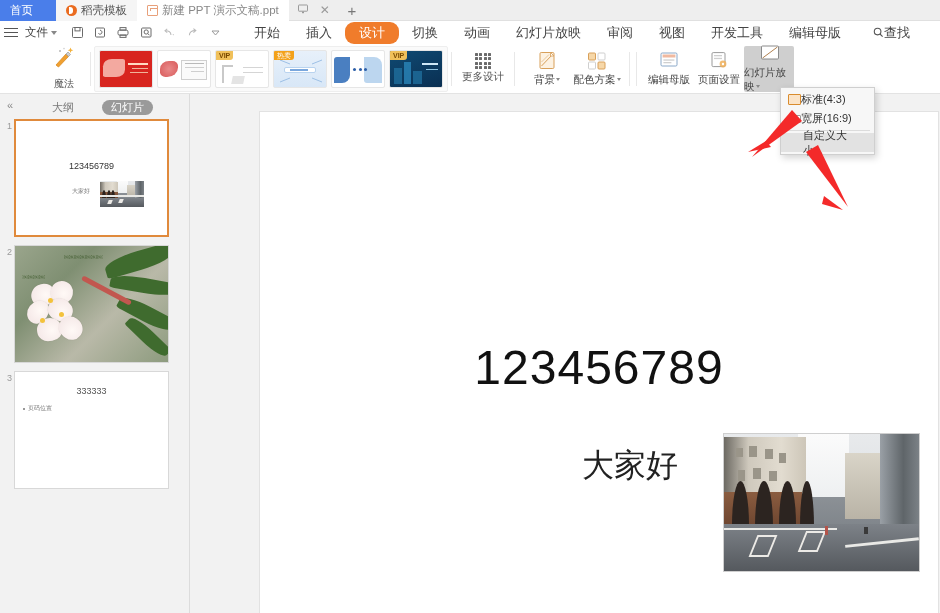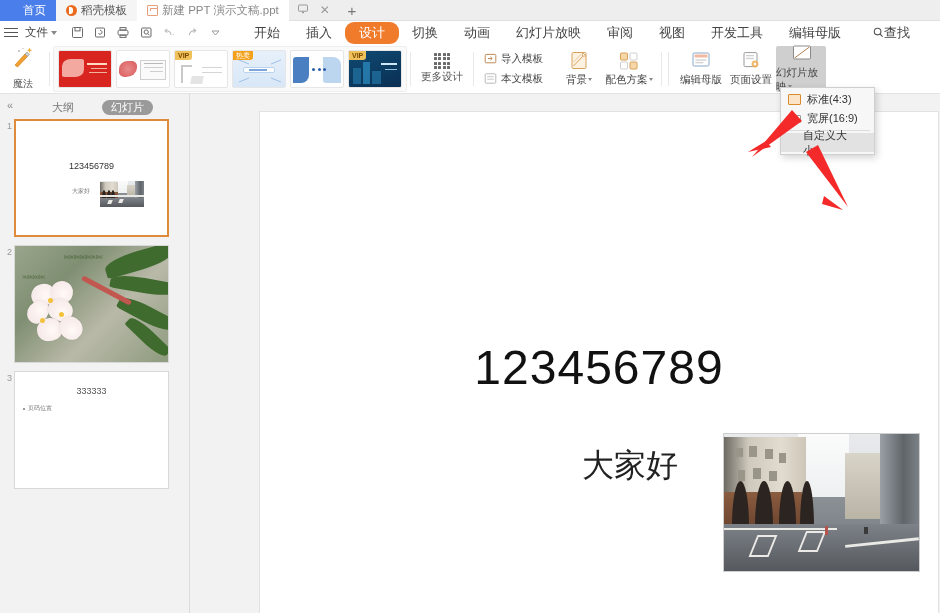--- a/index.html
+++ b/index.html
@@ -17,21 +17,21 @@
   .tabbar {
     position:absolute; left:0; top:0; width:940px; height:21px;
     background:#eeeeee; display:flex; align-items:stretch;
     border-bottom:1px solid #e0e0e0;
   }
   .tab {
     display:flex; align-items:center; gap:4px;
     padding:0 10px; height:21px; font-size:11.5px; white-space:nowrap;
     position:relative;
   }
-  .tab-home { background:#4a7eea; color:#fff; width:56px; justify-content:flex-end;
+  .tab-home { background:#4a7eea; color:#fff; width:56px; justify-content:flex-start;
               font-size:11.5px; }
   .tab-docer { background:#f5f5f5; color:#555; }
   .tab-docer .dk-ico { width:11px;height:11px;border-radius:50%;
      background:#ea6b1f; display:inline-block; position:relative; }
   .tab-docer .dk-ico:after{content:"";position:absolute;left:3px;top:2px;
      width:4px;height:7px;background:#fff;border-radius:0 3px 3px 0;}
   .tab-file { background:#ffffff; color:#888; }
   .tab-file .pp-ico{ width:11px;height:11px;border:1px solid #e8a07a;
      border-radius:1px; display:inline-block; position:relative;background:#fff;}
   .tab-file .pp-ico:after{content:"";position:absolute;left:2px;top:2px;
@@ -60,21 +60,21 @@
   .qi svg{display:block;}
   .menu-items{display:flex;align-items:center;gap:0px;margin-left:12px;}
   .mi{padding:2px 13px;color:#444;font-size:13px;border-radius:9px;white-space:nowrap;}
   .mi.active{background:#f07c2b;color:#fff;padding:2px 14px;}
   .mi-find{display:flex;align-items:center;gap:0;margin-left:6px;color:#444;}
 
   
   .ribbon{position:absolute;left:0;top:44px;width:940px;height:50px;
     background:#ffffff;border-bottom:1px solid #e3e3e3;display:flex;align-items:center;}
   .rib-magic{width:46px;height:48px;display:flex;flex-direction:column;
-    align-items:center;justify-content:center;gap:9px;color:#555;font-size:10px;}
+    align-items:center;justify-content:center;gap:9px;color:#555;font-size:10px;margin-left:41px;}
   .magic-glyph{width:22px;height:22px;position:relative;}
   .vsep{width:1px;height:34px;background:#e8e8e8;margin:0 3px;}
 
   .tpl-strip{display:flex;align-items:center;gap:4px;height:46px;
     padding:0 4px;background:#fafafa;border:1px solid #eee;border-radius:2px;}
   .tpl{width:54px;height:38px;border-radius:2px;position:relative;overflow:hidden;
      border:1px solid #e6e6e6;background:#fff;}
   .tpl-badge{position:absolute;left:0;top:0;font-size:7px;color:#fff;
      padding:0px 3px;border-radius:0 0 3px 0;z-index:3;line-height:9px;}
   .badge-vip{background:#f0c05a;color:#7a4a00;font-weight:bold;}
@@ -95,21 +95,21 @@
   .rbig .ic{width:22px;height:20px;}
   .rbig.selected{background:#cfcfcf;border-radius:2px;}
   .mini-caret{display:inline-block;width:0;height:0;
      border-left:2.5px solid transparent;border-right:2.5px solid transparent;
      border-top:3.5px solid #888;margin-left:1px;vertical-align:middle;}
 
   
   .dropdown{position:absolute;left:780px;top:87px;width:95px;
     background:#f7f7f7;border:1px solid #cfcfcf;
     box-shadow:2px 3px 7px rgba(0,0,0,0.17);z-index:40;padding:2px 0;}
-  .dd-item{display:flex;align-items:center;gap:6px;height:19px;padding:0 7px;
+  .dd-item{display:flex;align-items:center;height:19px;padding:0 7px;
     font-size:11px;color:#333;}
   .dd-item .ic{width:13px;height:11px;border:1px solid #c98e4e;border-radius:1px;
     background:#fff;position:relative;flex:0 0 13px;}
   .dd-item.sel .ic{background:#fbe4c8;border-color:#d98c2e;}
   .dd-item.sel{background:transparent;}
   .dd-sep{height:1px;background:#dcdcdc;margin:2px 4px;}
   .dd-item.custom{background:#e2e2e2;color:#333;padding-left:22px;}
 
   
   .leftpanel{position:absolute;left:0;top:94px;width:190px;height:519px;
@@ -383,43 +383,20 @@
           <i></i>
           <i></i>
           <i></i>
           <i></i>
       </span>
       <span>更多设计</span>
     </div>
 
     <div class="vsep"></div>
 
-    <div class="rgroup">
-      <div class="rcol">
-        <span class="rsmall">
-          <span class="ic">
-            <svg width="13" height="13" viewBox="0 0 13 13">
-                <rect x="1.2" y="2.4" width="10.6" height="8.4" rx="1" fill="none" stroke="#c08a52" stroke-width="1"></rect>
-                <path d="M4 6.5 h4 M6.4 4.8 l1.8 1.7 l-1.8 1.7" fill="none" stroke="#c08a52" stroke-width="1"></path>
-              </svg>
-          </span>
-          <span>导入模板</span>
-        </span>
-        <span class="rsmall">
-          <span class="ic">
-            <svg width="13" height="13" viewBox="0 0 13 13">
-                <rect x="1.2" y="1.8" width="10.6" height="9.4" rx="1" fill="none" stroke="#b9b9b9" stroke-width="1"></rect>
-                <rect x="3.2" y="4" width="6.6" height="1.2" fill="#cfcfcf"></rect>
-                <rect x="3.2" y="6.6" width="6.6" height="1.2" fill="#cfcfcf"></rect>
-              </svg>
-          </span>
-          <span>本文模板</span>
-        </span>
-      </div>
-    </div>
 
     <div class="rgroup">
       <div class="rbig">
         <span class="ic">
           <svg width="22" height="20" viewBox="0 0 22 20">
               <rect x="4" y="1.5" width="14" height="16" rx="1.2" fill="#fdf2e2" stroke="#d8a05a" stroke-width="1"></rect>
               <path d="M5.5 15 L16.5 3.5" stroke="#d8a05a" stroke-width="1"></path>
               <path d="M5.5 11 L13 3.5" stroke="#eac79a" stroke-width="1"></path>
               <path d="M14.5 1.5 l3.5 3.5 h-3.5 z" fill="#fff" stroke="#d8a05a" stroke-width="0.8"></path>
             </svg>

